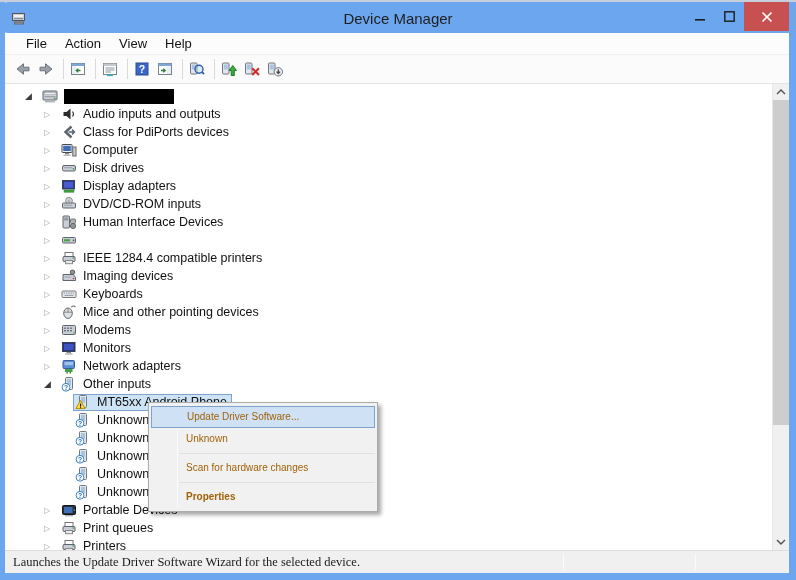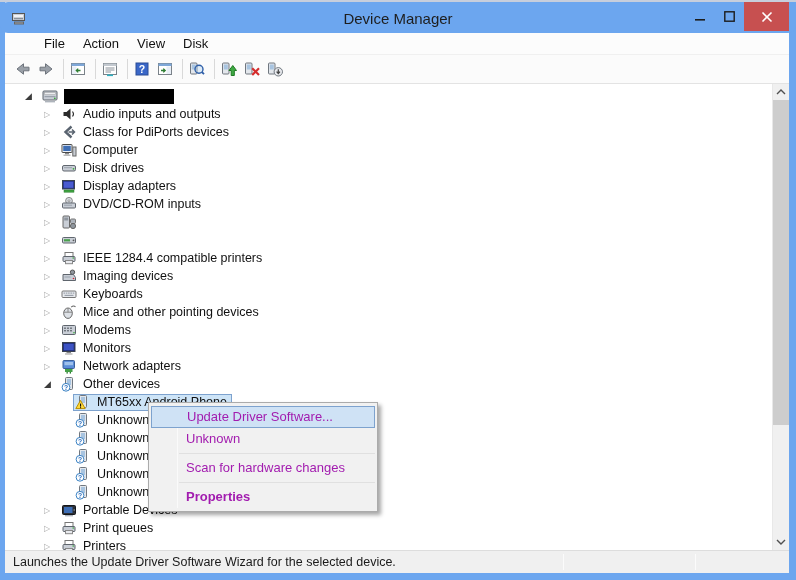--- a/index.html
+++ b/index.html
@@ -16,21 +16,21 @@
   #frame-right{right:0;top:2px;bottom:0;width:7px;}
   #frame-bottom{left:0;bottom:0;right:0;height:7px;}
   
   #titlebar{position:absolute;left:0;top:2px;right:0;height:31px;background:var(--frame,#6CA6EF);border-radius:8px;}
   #app-icon{position:absolute;left:11px;top:8px;width:16px;height:16px;}
   #title{position:absolute;left:0;right:0;top:8px;text-align:center;font-size:15px;color:#1e1e1e;}
   #caption-buttons{position:absolute;top:0;right:7px;height:29px;display:flex;align-items:stretch;}
   .cap-btn{width:29px;display:flex;align-items:center;justify-content:center;}
   #close-btn{width:45px;background:var(--close,#C75050);}
   
-  #menubar{position:absolute;left:5px;right:7px;top:33px;height:22px;background:#FCFCFC;display:flex;align-items:center;padding-left:30px;border-bottom:1px solid #F0F0F0;}
+  #menubar{position:absolute;left:5px;right:7px;top:33px;height:22px;background:#FCFCFC;display:flex;align-items:center;padding-left:12px;border-bottom:1px solid #F0F0F0;}
   .menu-item{font-size:13px;color:#111;padding:0 9px;line-height:21px;}
   
   #toolbar{position:absolute;left:5px;right:7px;top:55px;height:29px;background:#FBFBFB;display:flex;align-items:center;padding-left:8px;border-bottom:1px solid #E3E3E3;}
   .tb-btn{width:23px;height:24px;display:flex;align-items:center;justify-content:center;}
   .tb-sep{width:1px;height:20px;background:#D9D9D9;margin:0 4px;}
   
   #content{position:absolute;left:5px;right:7px;top:84px;bottom:30px;background:#fff;overflow:hidden;}
   .tree-row{position:absolute;left:0;right:18px;height:18px;display:flex;align-items:center;font-size:12.5px;color:#101010;white-space:nowrap;}
   .expander{width:17px;flex:0 0 17px;font-family:"DejaVu Sans",sans-serif;display:inline-block;}
   .expander.collapsed{font-size:8px;color:#A9A9A9;}
@@ -42,28 +42,28 @@
   .redacted{width:110px;height:15px;background:#000;margin-left:2px;}
   
   #scrollbar{position:absolute;right:0;top:0;bottom:0;width:17px;background:#F0F0F0;border-left:1px solid #E8E8E8;}
   .sb-btn{position:absolute;left:0;right:0;height:16px;display:flex;align-items:center;justify-content:center;}
   #sb-up{top:0;} #sb-down{bottom:0;}
   #sb-thumb{position:absolute;left:0;right:0;top:16px;height:325px;background:#CDCDCD;}
   
   #context-menu{position:absolute;left:148px;top:402px;width:230px;background:#F1F1F1;
     border:1px solid #ABABAB;box-shadow:3px 3px 4px rgba(0,0,0,0.35);padding:3px 0 3px 0;z-index:50;}
   #context-menu .gutter{position:absolute;left:28px;top:3px;bottom:3px;width:1px;background:#E2E2E2;border-right:1px solid #FAFAFA;}
-  .cm-item{position:relative;height:22px;line-height:22px;padding-left:37px;font-size:13px;color:#a21caf;}
+  .cm-item{position:relative;height:22px;line-height:22px;padding-left:37px;font-size:10px;color:#a16207;}
   .cm-item.hl{margin:0 2px;height:22px;line-height:20px;padding-left:35px;
     background:var(--hl-bg,#CFE2F5);border:1px solid var(--hl-border,#7DA2CE);}
   .cm-item.bold{font-weight:bold;}
   .cm-sep{height:1px;background:#E0E0E0;margin:3px 2px 3px 30px;}
   
   #statusbar{position:absolute;left:5px;right:7px;bottom:7px;height:23px;background:#F0F0F0;border-top:1px solid #DDDDDD;}
-  #status-text{position:absolute;left:8px;top:4px;font-size:12.5px;color:#1a1a1a;}
+  #status-text{position:absolute;left:8px;top:4px;font-size:12.5px;color:#1a1a1a;font-family:Liberation Serif, serif;}
   .sb-divider{position:absolute;top:3px;bottom:3px;width:1px;background:#D7D7D7;border-right:1px solid #FBFBFB;}
 </style>
 </head>
 <body>
 
 <div id="stage" style="--frame: #6CA6EF; --close: #C75050; --sel-bg: #CDE4F7; --sel-border: #7DA2CE; --hl-bg: #CFE2F5; --hl-border: #7DA2CE;">
   <div id="frame-top" class="frame"></div>
   <div id="frame-left" class="frame"></div>
   <div id="frame-right" class="frame"></div>
   <div id="frame-bottom" class="frame"></div>
@@ -101,21 +101,21 @@
             </svg>
           </span>
         </div>
       </div>
   </div>
 
   <div id="menubar">
       <span class="menu-item">File</span>
       <span class="menu-item">Action</span>
       <span class="menu-item">View</span>
-      <span class="menu-item">Disk</span>
+      <span class="menu-item">Help</span>
     </div>
 
   <div id="toolbar">
       <div class="tb-btn">
         <span class="tree-ico" style="display: inline-flex;">
           <svg viewBox="0 0 16 16" width="16" height="16">
             <path d="M14 6.2 L8.5 6.2 L8.5 2.8 L2 8 L8.5 13.2 L8.5 9.8 L14 9.8 Z" fill="#9AA0A8" stroke="#6E747C"></path>
           </svg>
         </span>
       </div>
@@ -301,20 +301,21 @@
         <div class="tree-row" style="top: 129px; padding-left: 39px;">
           <span class="expander collapsed">▷</span>
           <span class="tree-ico">
             <svg viewBox="0 0 16 16" width="16" height="16">
               <rect x="2" y="2" width="6.5" height="12" rx="1" fill="#C9CED6" stroke="#666"></rect>
               <rect x="3.2" y="3.5" width="4" height="3" fill="#8F969E"></rect>
               <rect x="9.5" y="5" width="5" height="4.5" rx="1" fill="#AEB4BC" stroke="#777"></rect>
               <circle cx="12" cy="12" r="2.6" fill="#8F969E" stroke="#666"></circle>
             </svg>
           </span>
+          <span class="tree-label">Human Interface Devices</span>
         </div>
         <div class="tree-row" style="top: 147px; padding-left: 39px;">
           <span class="expander collapsed">▷</span>
           <span class="tree-ico">
             <svg viewBox="0 0 16 16" width="16" height="16">
               <rect x="1.5" y="5.5" width="13" height="5.5" rx="1" fill="#C9CED6" stroke="#61676F"></rect>
               <rect x="3" y="7.2" width="6" height="2.2" fill="#49A14D"></rect>
               <circle cx="12.5" cy="8.3" r="0.9" fill="#555"></circle>
             </svg>
           </span>
@@ -417,21 +418,21 @@
         <div class="tree-row" style="top: 291px; padding-left: 39px;">
           <span class="expander expanded">◢</span>
           <span class="tree-ico">
             <svg viewBox="0 0 16 16" width="16" height="16">
               <rect x="4.5" y="1.5" width="7" height="12" rx="1" fill="#E3E7EC" stroke="#70777F"></rect>
               <rect x="6" y="3" width="4" height="6" fill="#A8C4E0"></rect>
               <circle cx="5" cy="11.3" r="3.9" fill="#fff" stroke="#3B82C4"></circle>
               <text x="5" y="13.8" text-anchor="middle" font-size="6.8" font-weight="bold" fill="#2F6FBE" font-family="Liberation Sans,sans-serif">?</text>
             </svg>
           </span>
-          <span class="tree-label">Other devices</span>
+          <span class="tree-label">Other inputs</span>
         </div>
         <div class="tree-row" style="top: 309px; padding-left: 70px;">
           <span class="selwrap">
             <span class="tree-ico">
               <svg viewBox="0 0 16 16" width="16" height="16">
                 <rect x="4.5" y="1.5" width="7" height="12" rx="1" fill="#E3E7EC" stroke="#70777F"></rect>
                 <rect x="6" y="3" width="4" height="6" fill="#A8C4E0"></rect>
                 <path d="M0.8 14.6 L5.5 6.4 L10.2 14.6 Z" fill="#FFD83B" stroke="#B98F00"></path>
                 <rect x="5" y="9.6" width="1.1" height="3" fill="#111"></rect>
                 <rect x="5" y="13.2" width="1.1" height="1" fill="#111"></rect>

